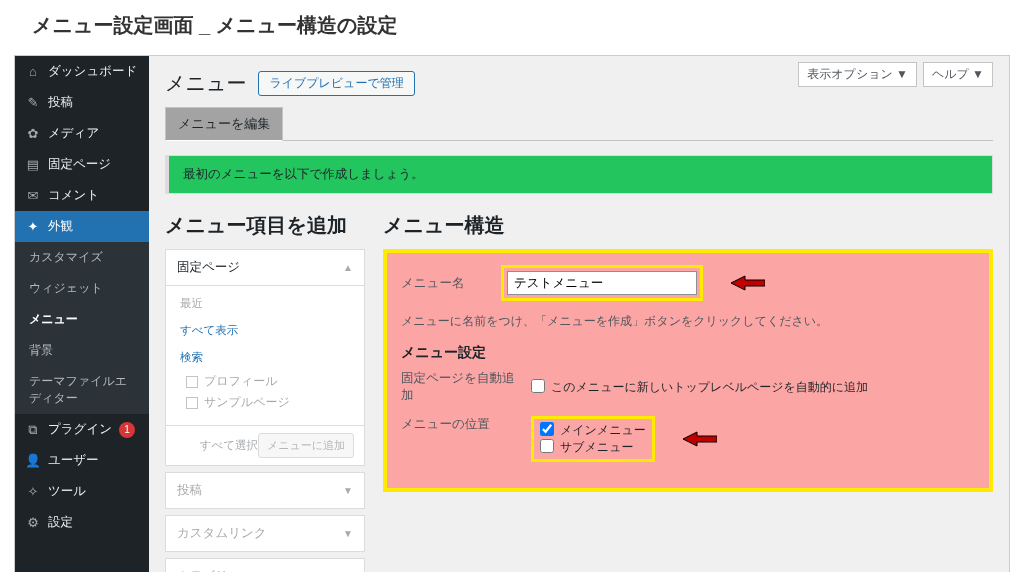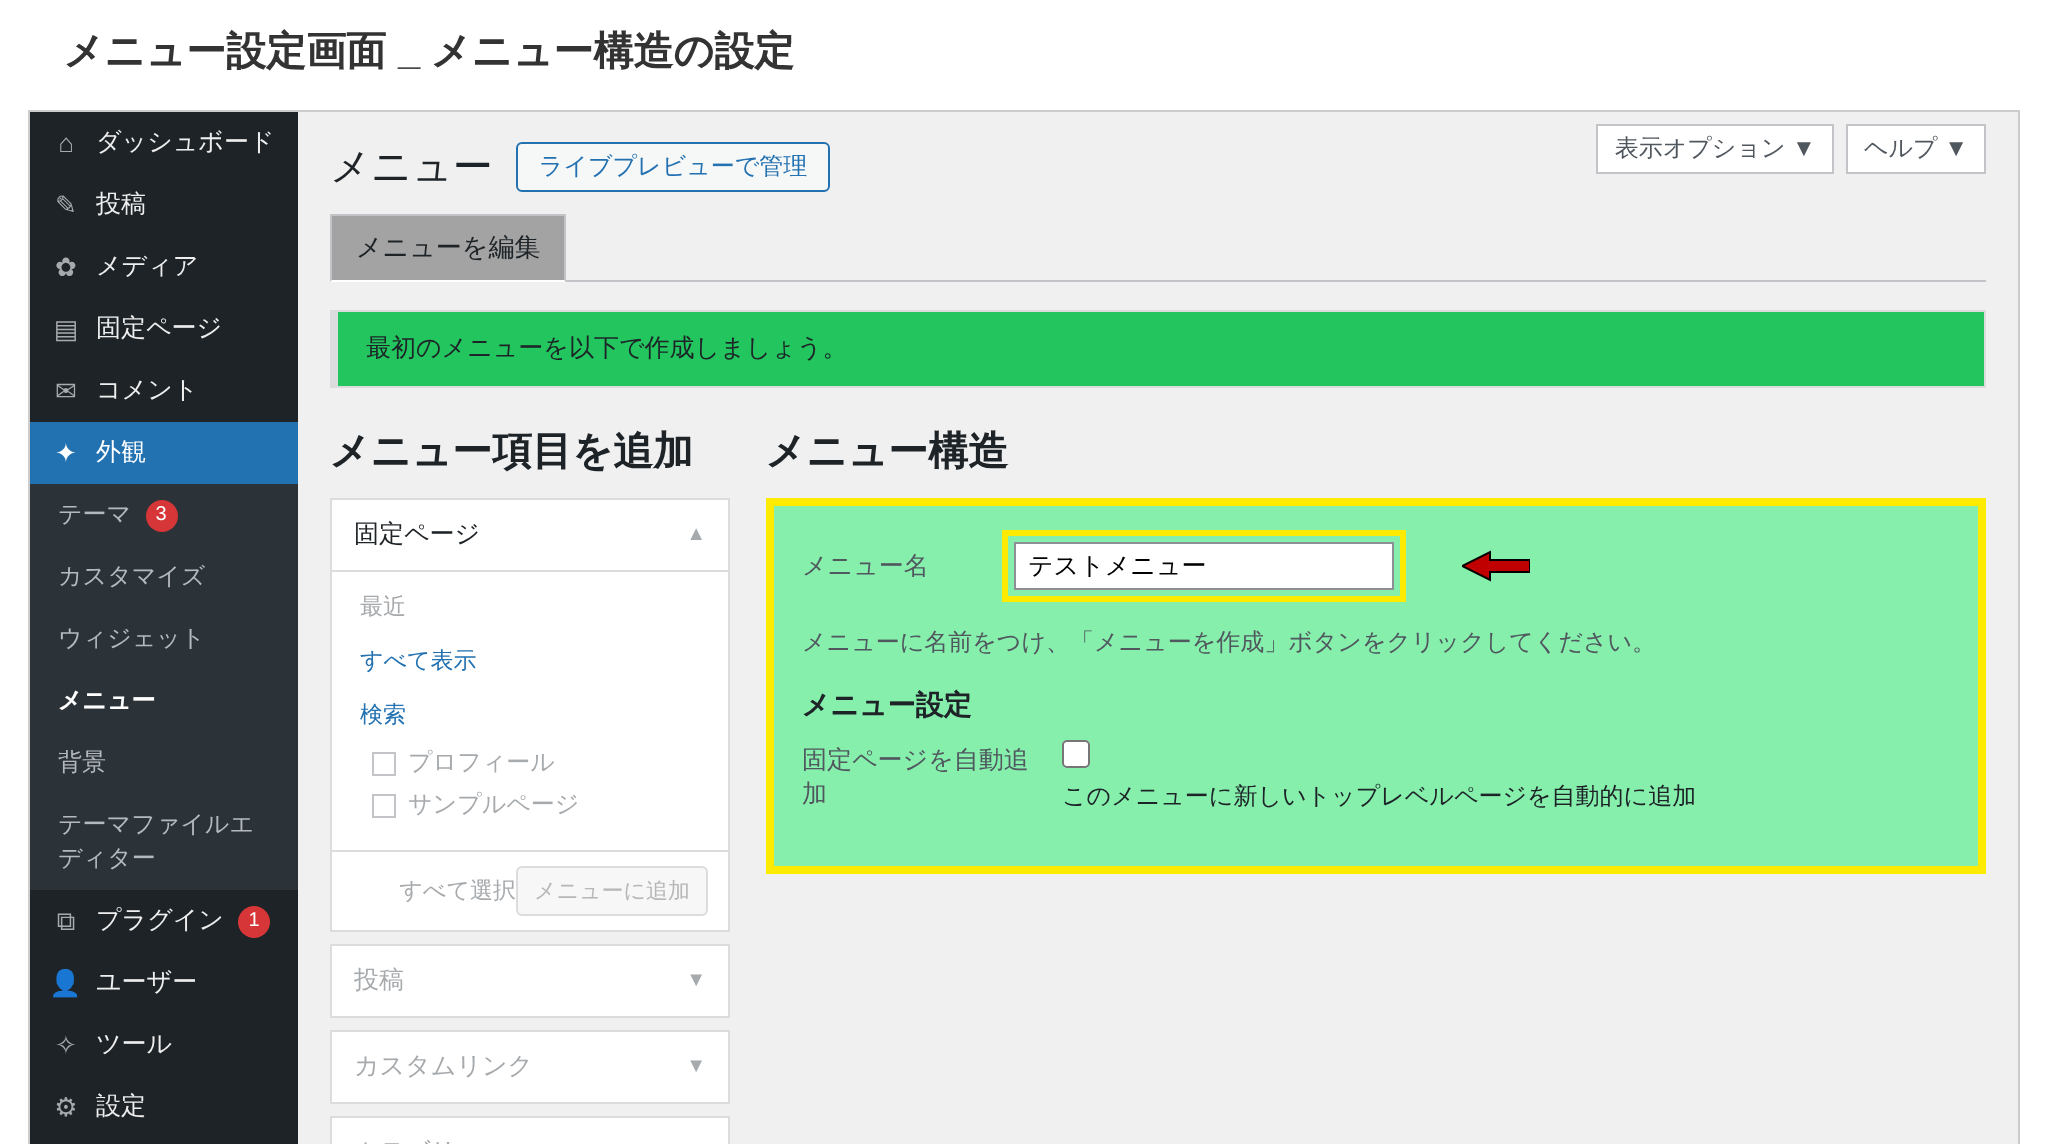--- a/index.html
+++ b/index.html
@@ -39,29 +39,29 @@
   .subtabs { display: flex; gap: 12px; font-size: 11.5px; margin: 2px 0 8px 4px; flex-direction: column; }
   .subtabs span { color: #2271b1; cursor: pointer; }
   .subtabs span.muted { color: #a7aaad; }
   .page-item { display: flex; align-items: center; gap: 6px; font-size: 12px; color: #a7aaad; margin: 4px 0 4px 10px; }
   .cb { width: 12px; height: 12px; border: 1px solid #c3c4c7; background: #fff; }
   .acc-foot { display: flex; justify-content: flex-end; align-items: center; border-top: 1px solid #dcdcde; padding: 7px 10px; font-size: 11.5px; }
   .acc-foot .sel { color: #a7aaad; }
   .add-btn { border: 1px solid #dcdcde; background: #f7f7f7; color: #b7b7b7; padding: 4px 8px; font-size: 11px; border-radius: 3px; }
   .chev { color: #a7aaad; font-size: 10px; }
   
-  .highlight-box { border: 4px solid #ffeb00; background: #86efac; padding: 12px 14px 14px; }
+  .highlight-box { border: 4px solid #ffeb00; background: #fca5a5; padding: 12px 14px 14px; }
   .row { display: flex; align-items: center; gap: 10px; margin-bottom: 12px; font-size: 12.5px; }
   .row .lbl { width: 90px; color: #50575e; }
   .menu-name-wrap { padding: 3px; border: 3px solid #ffeb00; }
   .menu-name-wrap input { width: 190px; padding: 4px 6px; border: 1px solid #8c8f94; font-size: 12.5px; }
   .help { font-size: 12px; color: #50575e; margin-bottom: 14px; }
   .settings-title { font-size: 14px; font-weight: 700; margin-bottom: 8px; }
   .opt-stack { display: inline-block; border: 3px solid #ffeb00; padding: 3px 6px; }
-  .opt { display: flex; align-items: flex-start; gap: 6px; font-size: 12px; flex-direction: column; }
+  .opt { display: flex; align-items: flex-start; gap: 6px; font-size: 12px; }
   .opt input[type=checkbox] { width: 14px; height: 14px; }
   .create-btn { position: absolute; right: 0; bottom: -44px; background: #2271b1; color: #fff; border: 1px solid #2271b1; padding: 6px 12px; font-size: 12.5px; border-radius: 3px; cursor: pointer; }
   
   .arrow { position: absolute; pointer-events: none; }
   .arrow svg { display: block; }
 </style>
 </head>
 <body>
 
 <div class="doc-title">メニュー設定画面 _ メニュー構造の設定</div>
@@ -86,24 +86,20 @@
           <span class="ico">▤</span>
           <span>固定ページ</span>
         </li>
       <li class="section-head">
           <span class="ico">✉</span>
           <span>コメント</span>
         </li>
       <li class="active">
           <span class="ico">✦</span>
           <span>外観</span>
-        </li>
-      <li class="sub">
-          <span>テーマ</span> 
-          <span class="badge">3</span>
         </li>
       <li class="sub">
           <span>カスタマイズ</span>
         </li>
       <li class="sub">
           <span>ウィジェット</span>
         </li>
       <li class="sub current">
           <span>メニュー</span>
         </li>
@@ -217,19 +213,37 @@
           </div>
           <div class="help">メニューに名前をつけ、「メニューを作成」ボタンをクリックしてください。</div>
           <div class="settings-title">メニュー設定</div>
           <div class="row">
             <span class="lbl" style="width:120px">固定ページを自動追加</span>
             <label class="opt">
                 <input type="checkbox" style="">
                 <span>このメニューに新しいトップレベルページを自動的に追加</span>
               </label>
           </div>
+          <div class="row" style="align-items:flex-start">
+            <span class="lbl" style="width:120px">メニューの位置</span>
+            <span class="opt-stack">
+              <label class="opt">
+                  <input type="checkbox" checked="" style="">
+                  <span>メインメニュー</span>
+                </label>
+              <label class="opt">
+                  <input type="checkbox" style="">
+                  <span>サブメニュー</span>
+                </label>
+            </span>
+            <span class="arrow" style="position:static;margin-left:18px;align-self:center;">
+              <svg width="34" height="18">
+                  <polygon points="0,9 14,2 14,6 34,6 34,12 14,12 14,16" fill="#c00000" stroke="#000" stroke-width="1"></polygon>
+                </svg>
+            </span>
+          </div>
         </div>
         <button class="create-btn">メニューを作成</button>
 
       </div>
     </div>
   </div>
 </div>
 
 </body></html>

